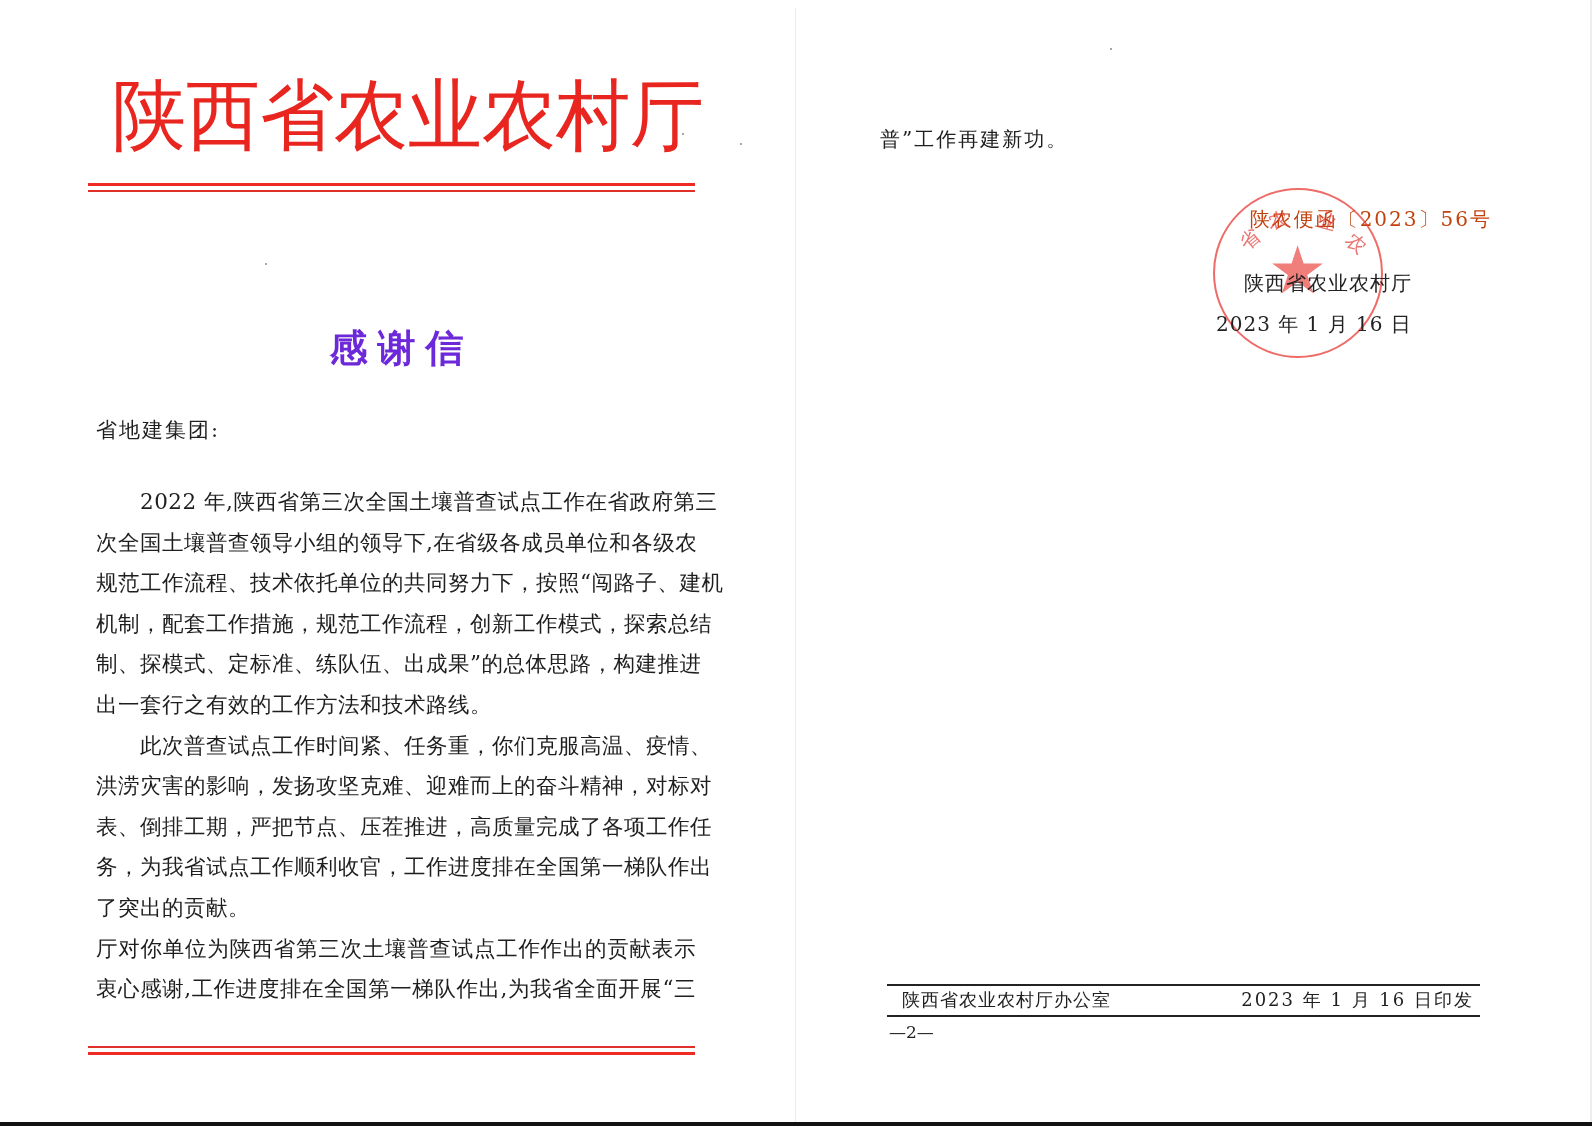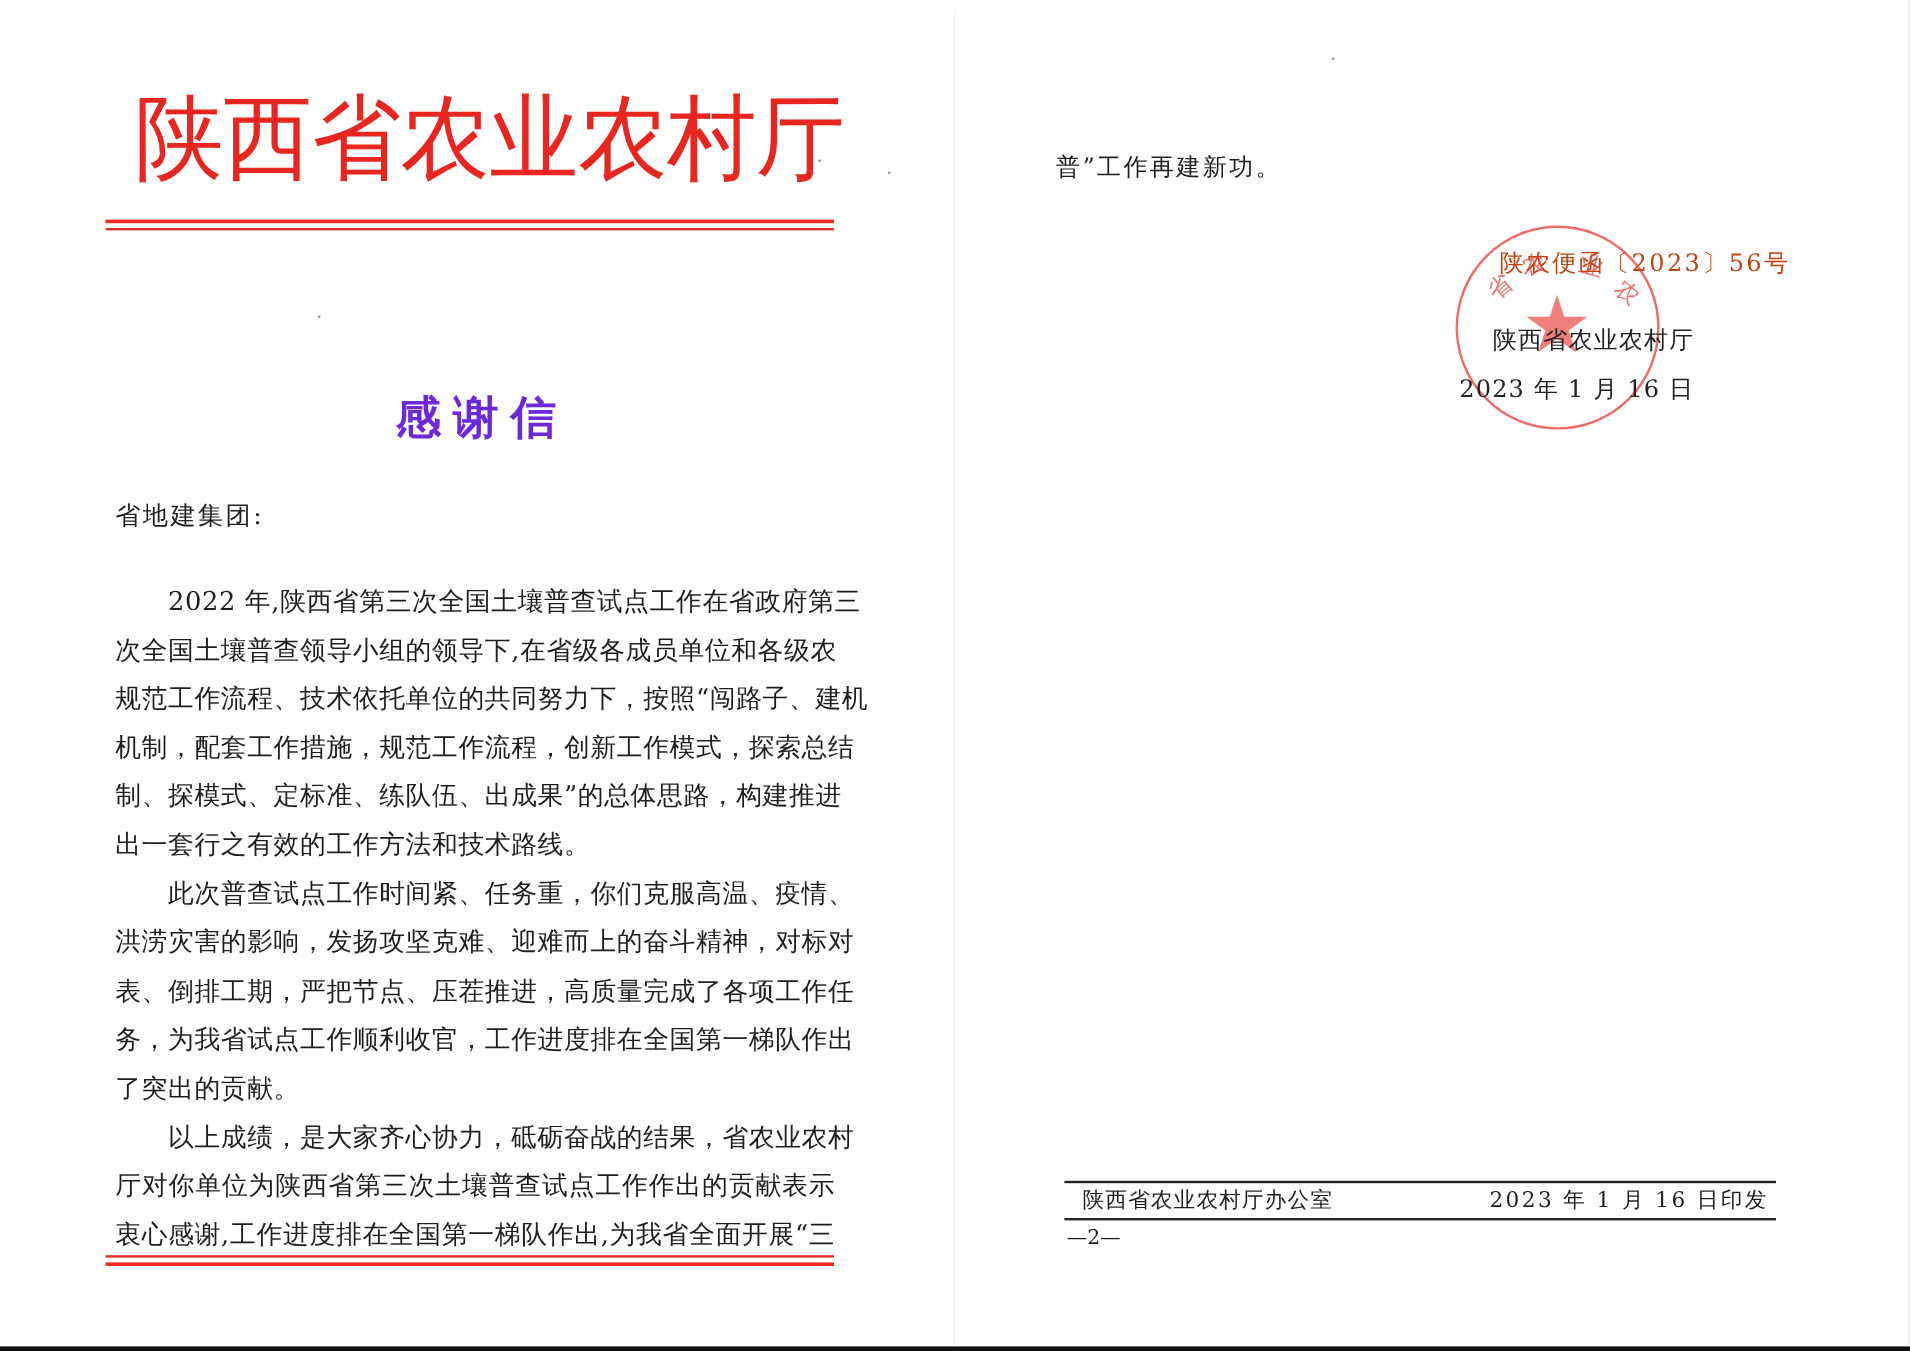--- a/index.html
+++ b/index.html
@@ -107,21 +107,20 @@
   <div class="line">机制，配套工作措施，规范工作流程，创新工作模式，探索总结</div>
   <div class="line">制、探模式、定标准、练队伍、出成果”的总体思路，构建推进</div>
   <div class="line last">出一套行之有效的工作方法和技术路线。</div>
 
   <div class="line indent">此次普查试点工作时间紧、任务重，你们克服高温、疫情、</div>
   <div class="line">洪涝灾害的影响，发扬攻坚克难、迎难而上的奋斗精神，对标对</div>
   <div class="line">表、倒排工期，严把节点、压茬推进，高质量完成了各项工作任</div>
   <div class="line">务，为我省试点工作顺利收官，工作进度排在全国第一梯队作出</div>
   <div class="line last">了突出的贡献。</div>
 
-  <div class="line indent">以上成绩，是大家齐心协力，砥砺奋战的结果，省农业农村</div>
   <div class="line">厅对你单位为陕西省第三次土壤普查试点工作作出的贡献表示</div>
   <div class="line">衷心感谢,工作进度排在全国第一梯队作出,为我省全面开展“三</div>
 </div>
 
 <div class="red-thin" style="left:88px; top:1046px; width:607px;"></div>
 <div class="red-thick" style="left:88px; top:1052px; width:607px;"></div>
 
 <div class="speck" style="left:682px; top:133px;"></div>
 <div class="speck" style="left:740px; top:143px;"></div>
 <div class="speck" style="left:265px; top:263px;"></div>

